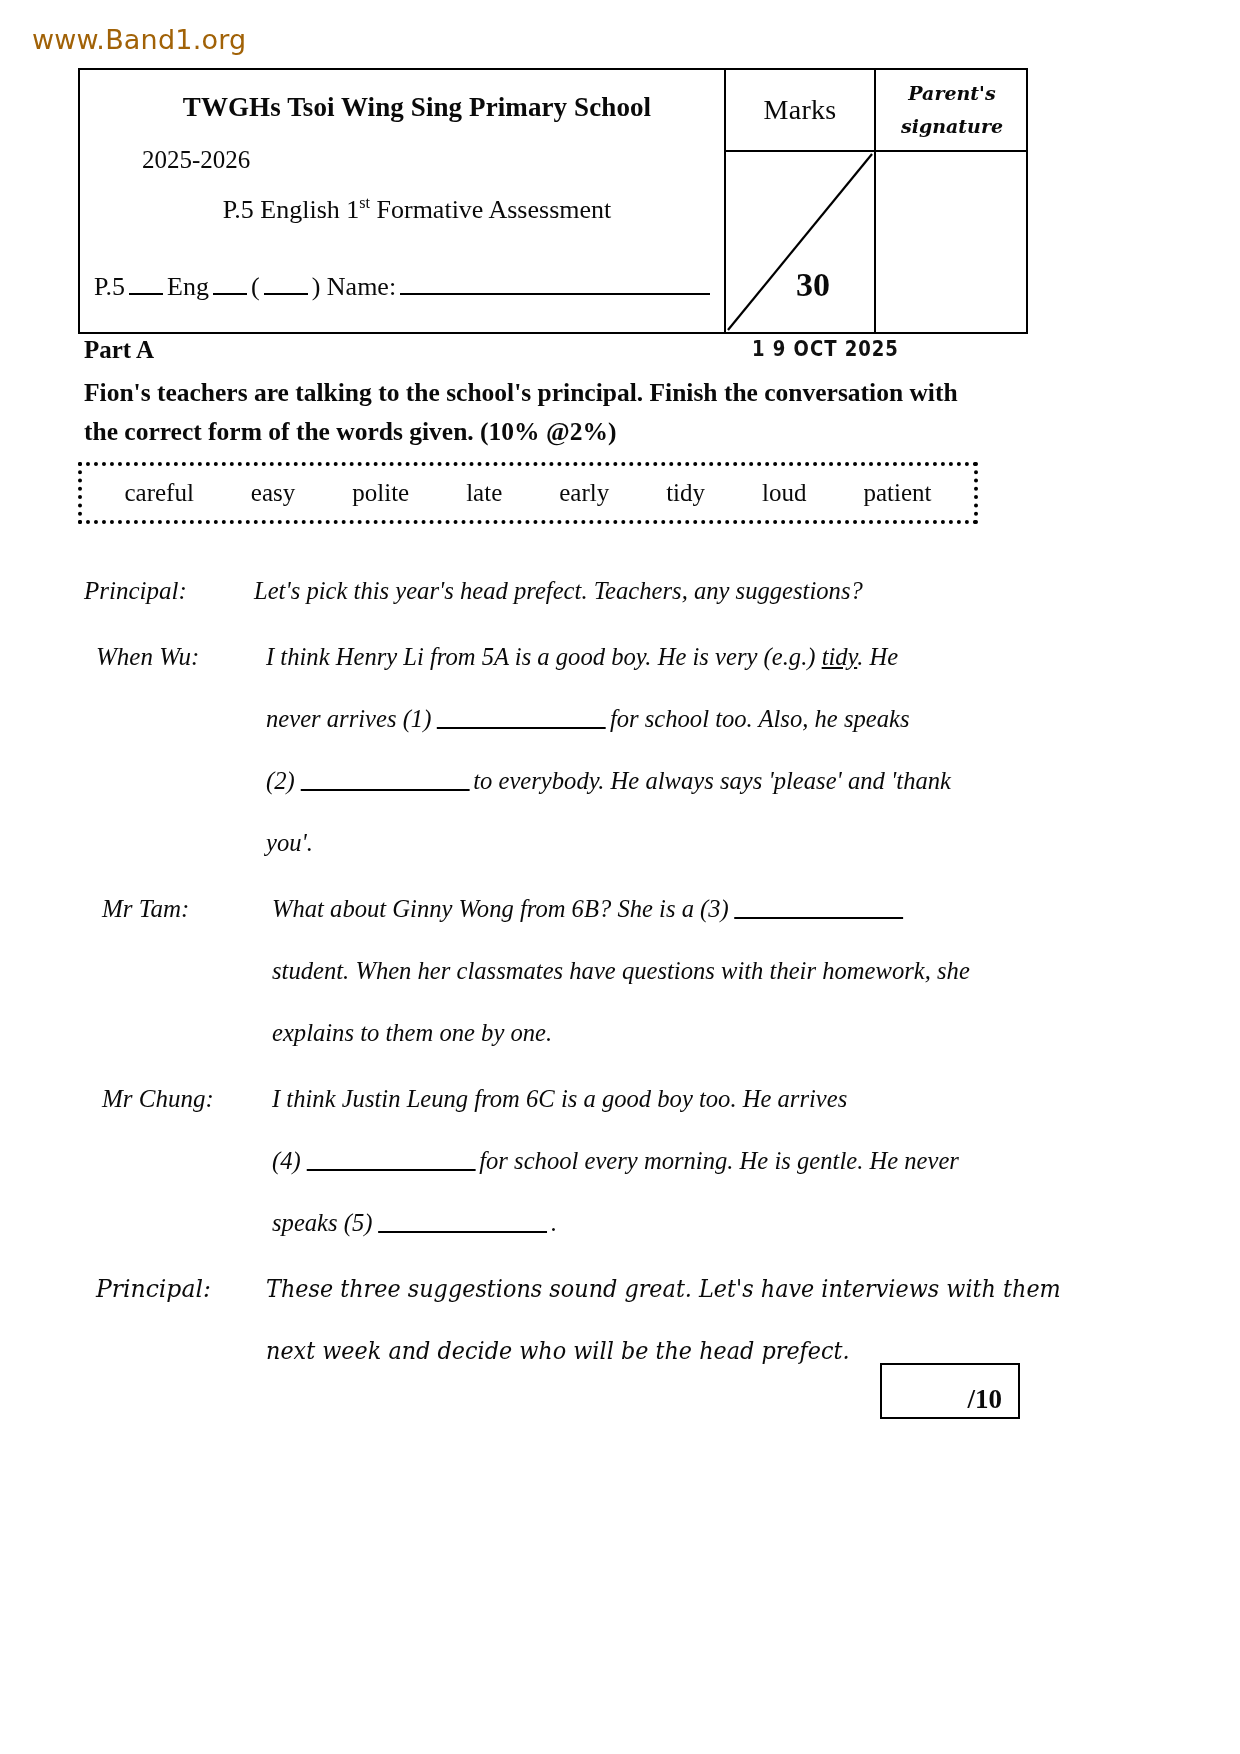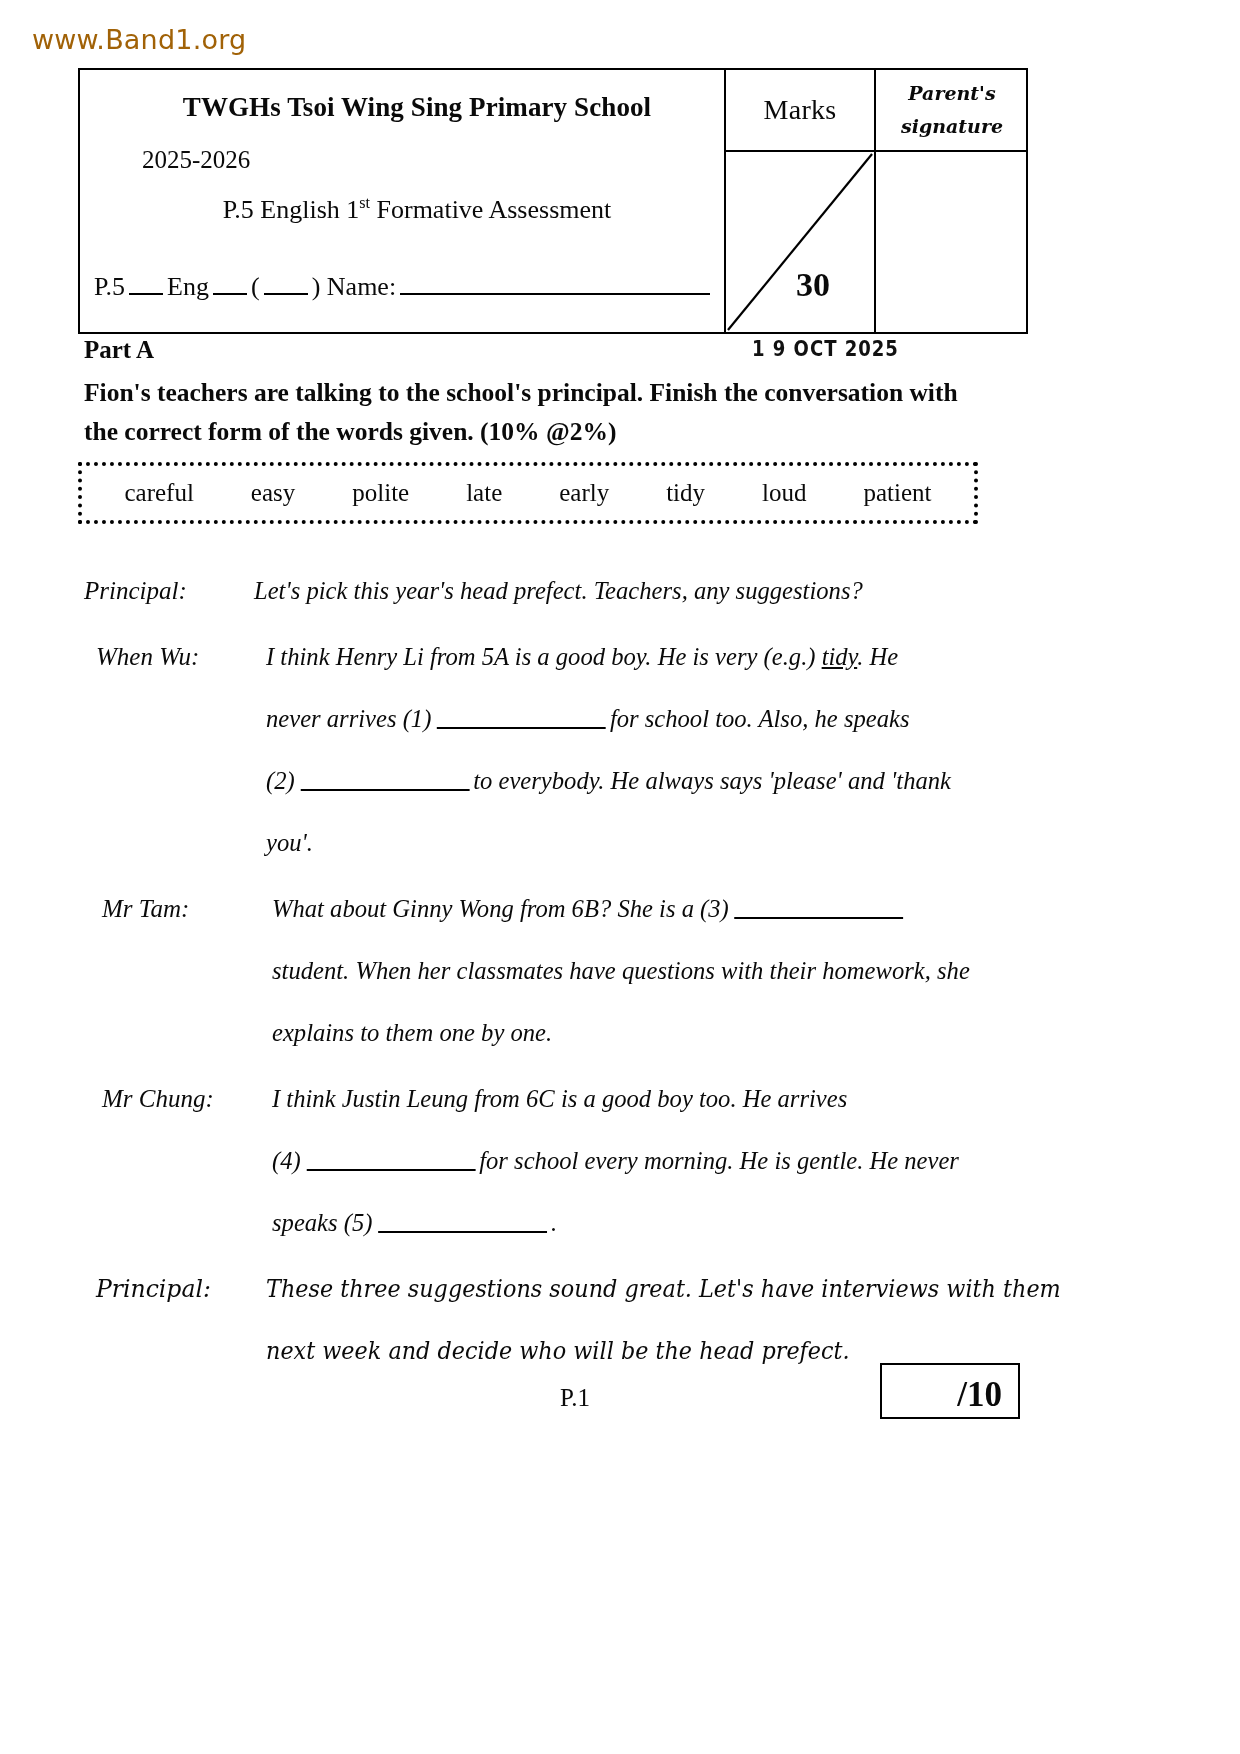--- a/index.html
+++ b/index.html
@@ -289,21 +289,21 @@
     top: 1363px;
     width: 140px;
     height: 56px;
     border: 2.5px solid #000;
     box-sizing: border-box;
   }
   .score-text {
     position: absolute;
     right: 16px;
     bottom: 2px;
-    font-size: 35px;
+    font-size: 27px;
     font-weight: bold;
     font-family: "Liberation Serif", serif;
     margin-top: 37px;
   }
 </style>
 </head>
 <body>
 
 <div class="page">
 
@@ -403,18 +403,17 @@
       </div>
       <div class="turn last-turn">
         <div class="speaker indent-b">Principal:</div>
         <div class="lines">
           <div class="line cond"><span>These three suggestions sound great. Let's have interviews with them</span></div>
           <div class="line cond"><span>next week and decide who will be the head prefect.</span></div>
         </div>
       </div>
     </div>
 
-  <div class="page-no">P.1</div>
   <div class="score-box">
     <div class="score-text">/10</div>
   </div>
 
 </div>
 
 </body></html>

